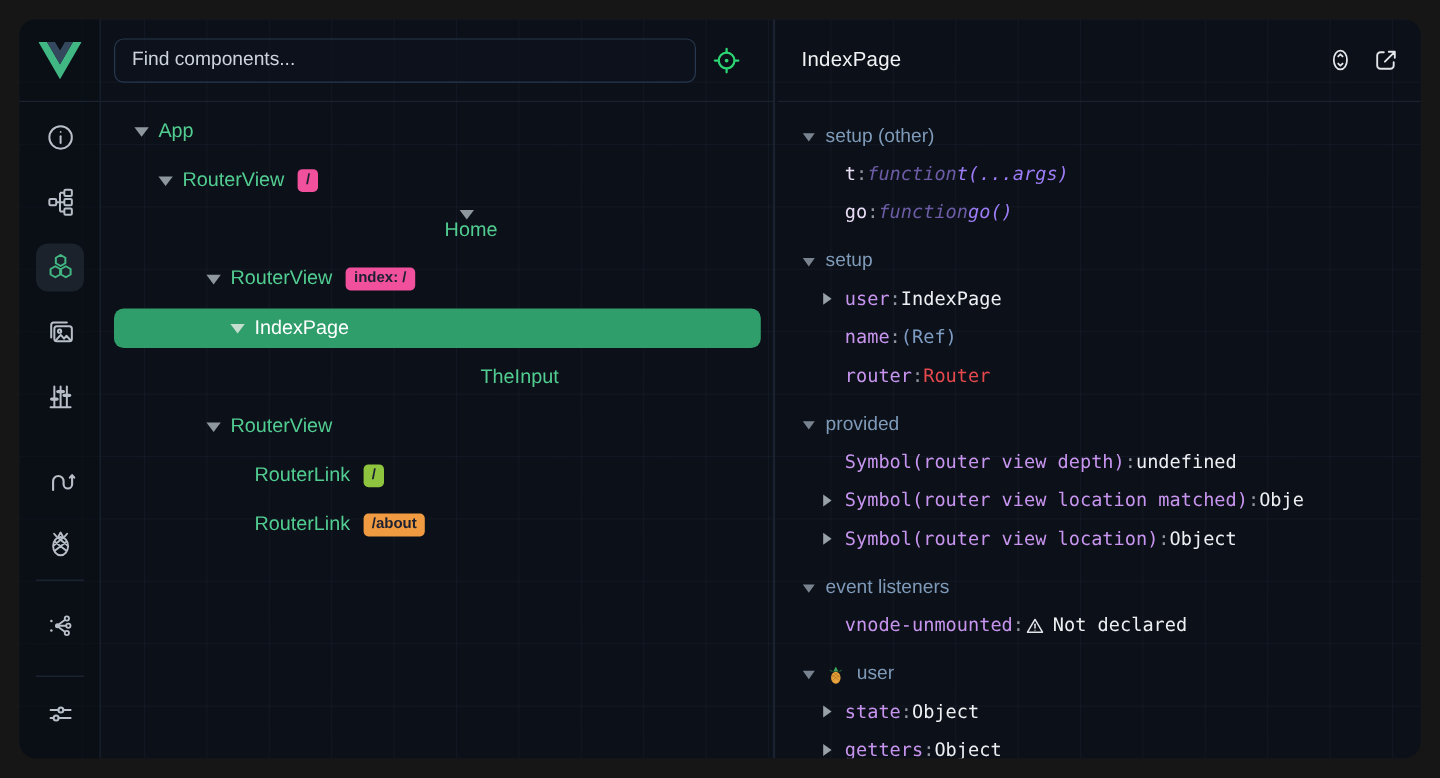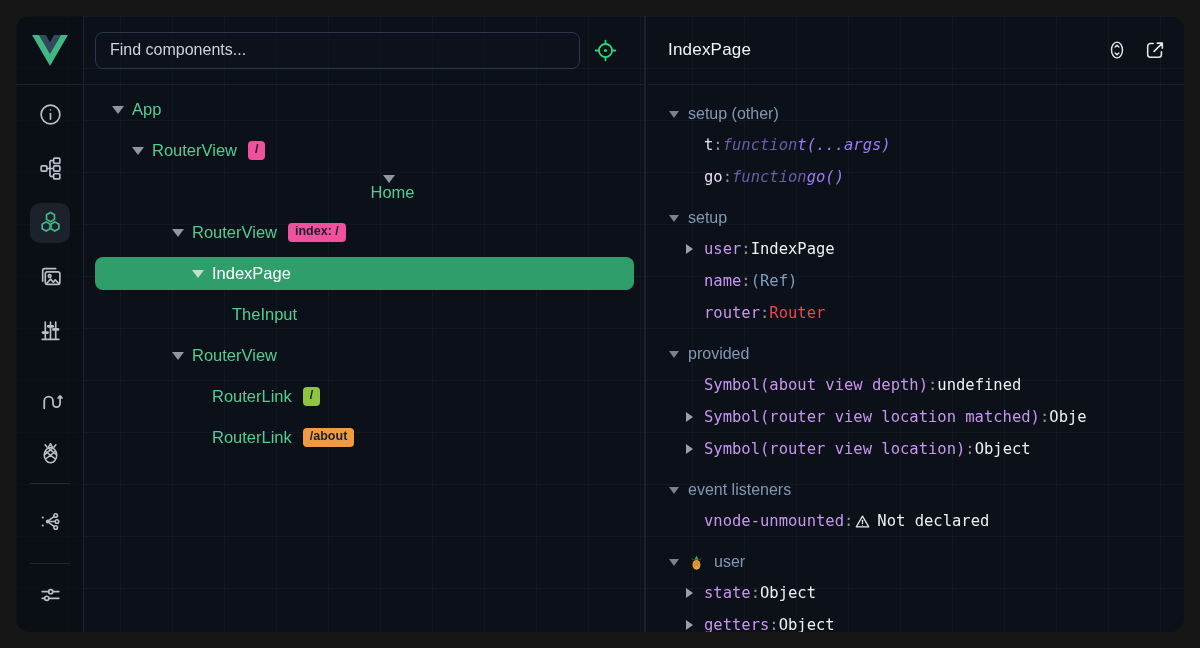--- a/index.html
+++ b/index.html
@@ -206,21 +206,21 @@
           </span>
           <span>RouterView</span>
           <span class="badge" style="background: rgb(240, 80, 156); color: rgb(28, 32, 48);">index: /</span>
         </div>
         <div class="tree-row selected" style="padding-left: 96px;">
           <span class="exp-slot">
             <span class="tri-down"></span>
           </span>
           <span>IndexPage</span>
         </div>
-        <div class="tree-row" style="padding-left: 116px;">
+        <div class="tree-row" style="padding-left: 116px; justify-content: center;">
           <span class="exp-slot"></span>
           <span>TheInput</span>
         </div>
         <div class="tree-row" style="padding-left: 76px;">
           <span class="exp-slot">
             <span class="tri-down"></span>
           </span>
           <span>RouterView</span>
         </div>
         <div class="tree-row" style="padding-left: 96px;">
@@ -292,21 +292,21 @@
           <span class="key">router</span>
           <span class="sep"> : </span>
           <span class="v-red">Router</span>
         </div>
         <div class="section-row">
           <span class="tri-down"></span>
           <span>provided</span>
         </div>
         <div class="entry-row">
           <span class="entry-slot"></span>
-          <span class="key">Symbol(about view depth)</span>
+          <span class="key">Symbol(router view depth)</span>
           <span class="sep"> : </span>
           <span class="v-plain">undefined</span>
         </div>
         <div class="entry-row">
           <span class="entry-slot">
             <span class="tri-right"></span>
           </span>
           <span class="key">Symbol(router view location matched)</span>
           <span class="sep"> : </span>
           <span class="v-plain">Obje</span>

